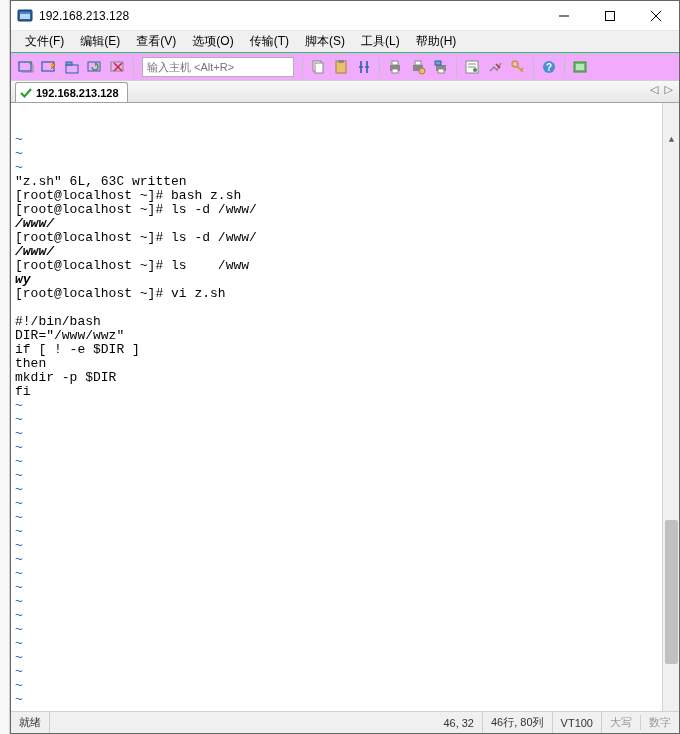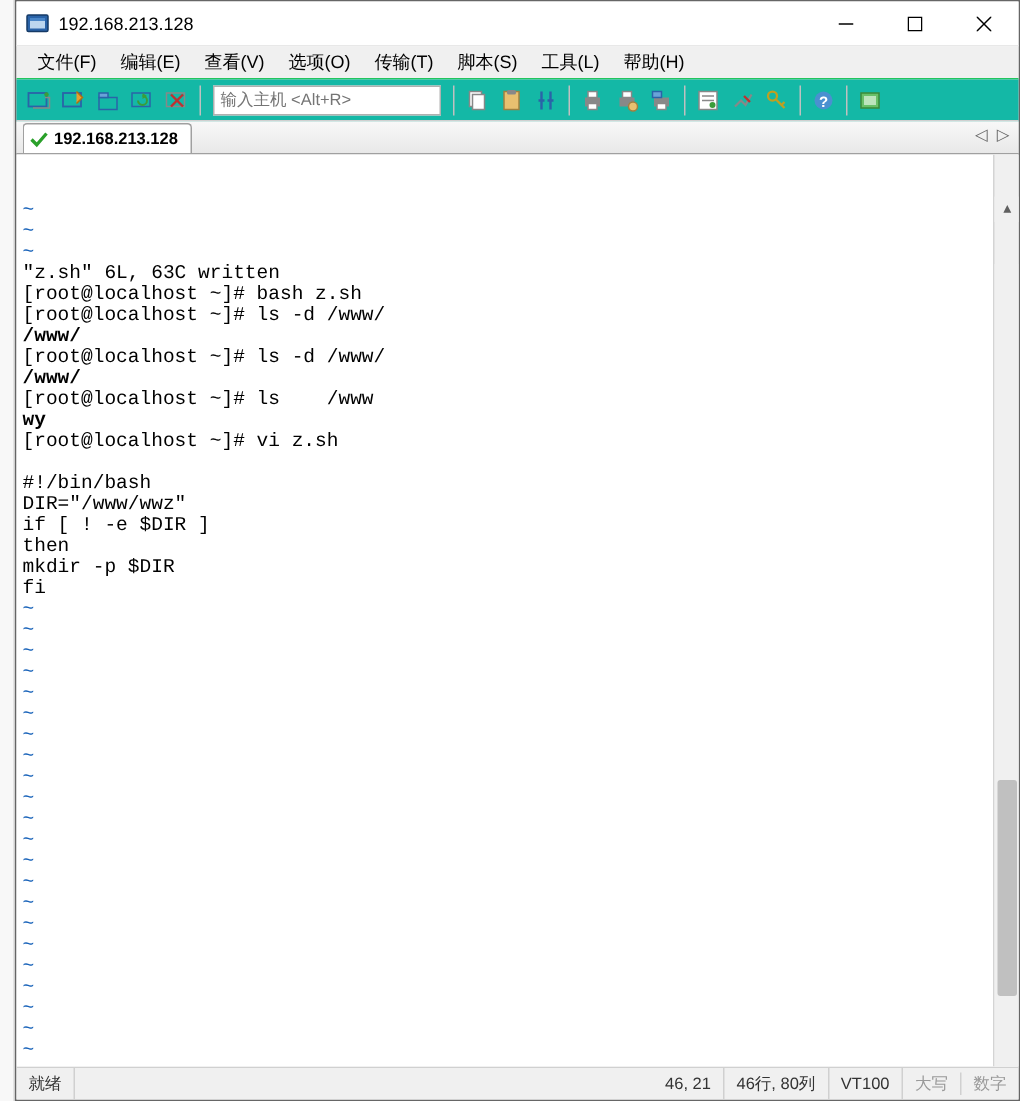--- a/index.html
+++ b/index.html
@@ -59,21 +59,21 @@
   display: flex;
   align-items: center;
   padding: 0 6px;
   border-bottom: 1px solid #22c55e;
   font-size: 12px;
 }
 .menuitem { padding: 2px 8px; cursor: pointer; }
 
 .toolbar {
   height: 28px;
-  background: #14b8a6;
+  background: #f0abfc;
   display: flex;
   align-items: center;
   padding: 0 4px;
   gap: 1px;
   border-bottom: 1px solid #d0d0d0;
 }
 .tbtn {
   width: 22px; height: 22px;
   display: flex; align-items: center; justify-content: center;
   border: 1px solid transparent;
@@ -135,21 +135,21 @@
   font-size: 13px;
   line-height: 14px;
   padding: 2px 4px;
   color: #000;
   white-space: pre;
   overflow: hidden;
   position: relative;
 }
 .term-line { color: #000; }
 .tilde { color: #1560b8; }
-.bold { font-weight: bold; }
+.bold { font-weight: bold; font-style: italic; }
 .scrollbar-v {
   position: absolute;
   right: 0; top: 0; width: 17px; height: 100%;
   background: #f0f0f0;
   border-left: 1px solid #d4d4d4;
 }
 .scrollbar-btn {
   width: 17px; height: 17px;
   background: #f0f0f0;
   display: flex; align-items: center; justify-content: center;
@@ -371,21 +371,21 @@
       <div class="scrollbar-track">
         <div class="scrollbar-thumb"></div>
       </div>
       
     </div>
   </div>
 
   <div class="statusbar">
     <div class="status-cell">就绪</div>
     <div class="status-spacer"></div>
-    <div class="status-cell">46,  21</div>
+    <div class="status-cell">46,  32</div>
     <div class="status-cell">46行, 80列</div>
     <div class="status-cell">VT100</div>
     <div class="status-right">
       <div class="status-cell" style="color:#999">大写</div>
       <div class="status-cell noborder" style="color:#999">数字</div>
     </div>
   </div>
 
 </div>
 

